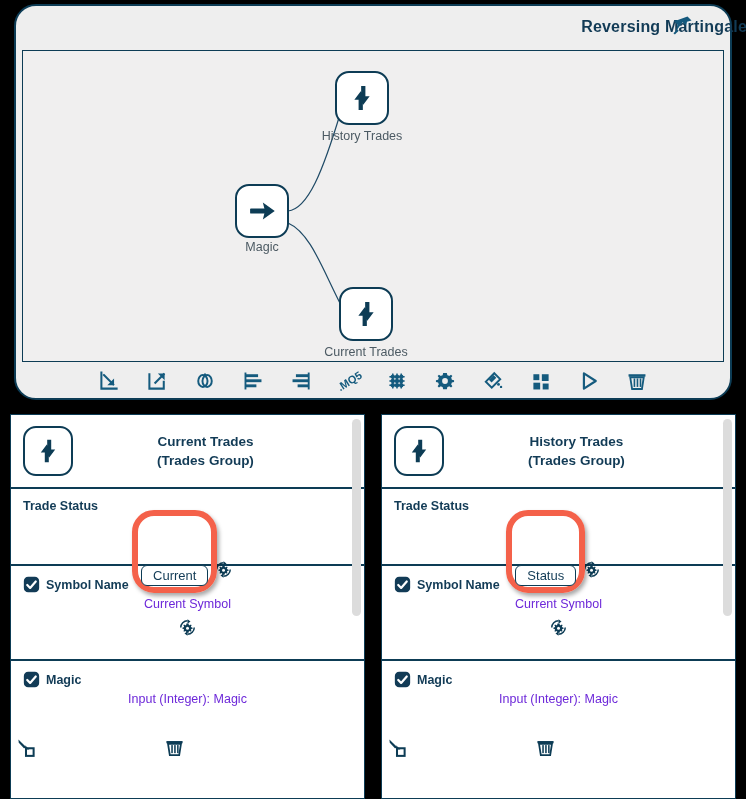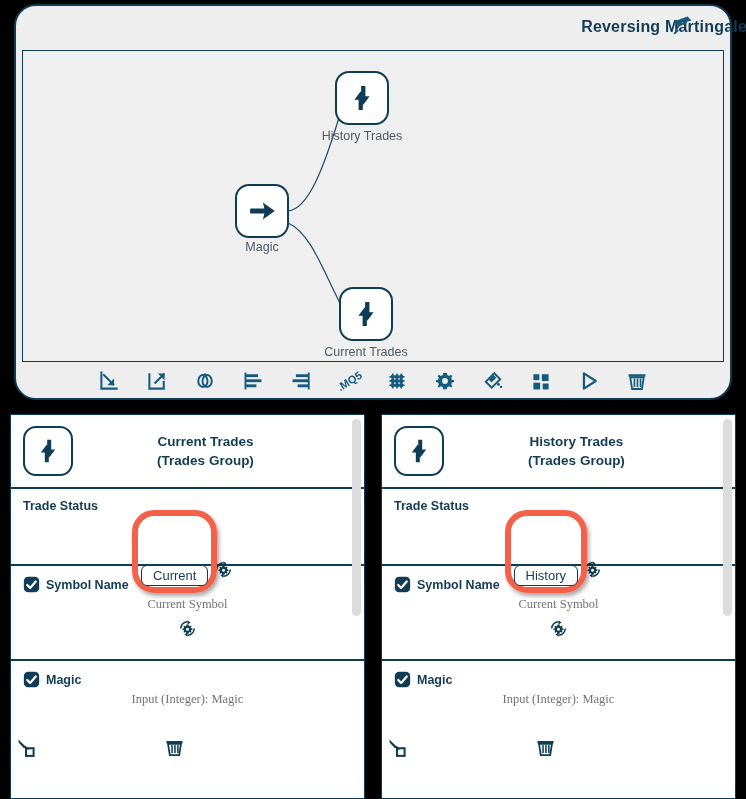--- a/index.html
+++ b/index.html
@@ -124,22 +124,22 @@
     font-size:12.5px;font-weight:bold;color:#123b56;
     display:flex;align-items:center;gap:6px;
   }
   .chk{width:17px;height:17px;flex:none;}
 
   .center-col{
     text-align:center;
     margin-top:2px;
   }
   .value-text{
-    font-size:12.5px;color:#737373;
-    display:block;margin-top:4px;font-family:Liberation Serif, serif;
+    font-size:12.5px;color:#6d28d9;
+    display:block;margin-top:4px;
   }
   .icon-btn{
     display:inline-block;margin-top:6px;cursor:pointer;
   }
 
   
   .pill-wrap{
     display:inline-block;position:relative;
     margin-top:2px;
   }
@@ -504,21 +504,21 @@
 
       <div class="panel-body">
 
         <div class="prop-row r1">
           <div class="prop-label">
             <span>Trade Status</span>
           </div>
           <div class="center-col">
             <span class="pill-wrap">
               <span class="pill-ring"></span>
-              <span class="pill">History</span>
+              <span class="pill">Status</span>
             </span>
             <div class="icon-btn">
               <svg viewBox="0 0 28 28" width="21" height="21">
                   <g fill="none" stroke="#0d3c55" stroke-width="2">
                 <path d="M5 14 a9 9 0 0 1 9-9"></path>
                     <path d="M23 14 a9 9 0 0 1 -9 9"></path>
                 </g>
                   <g fill="#0d3c55">
                 <path d="M14 3 l4 3 l-4 3 z"></path>
                     <path d="M14 25 l-4 -3 l4 -3 z"></path>

